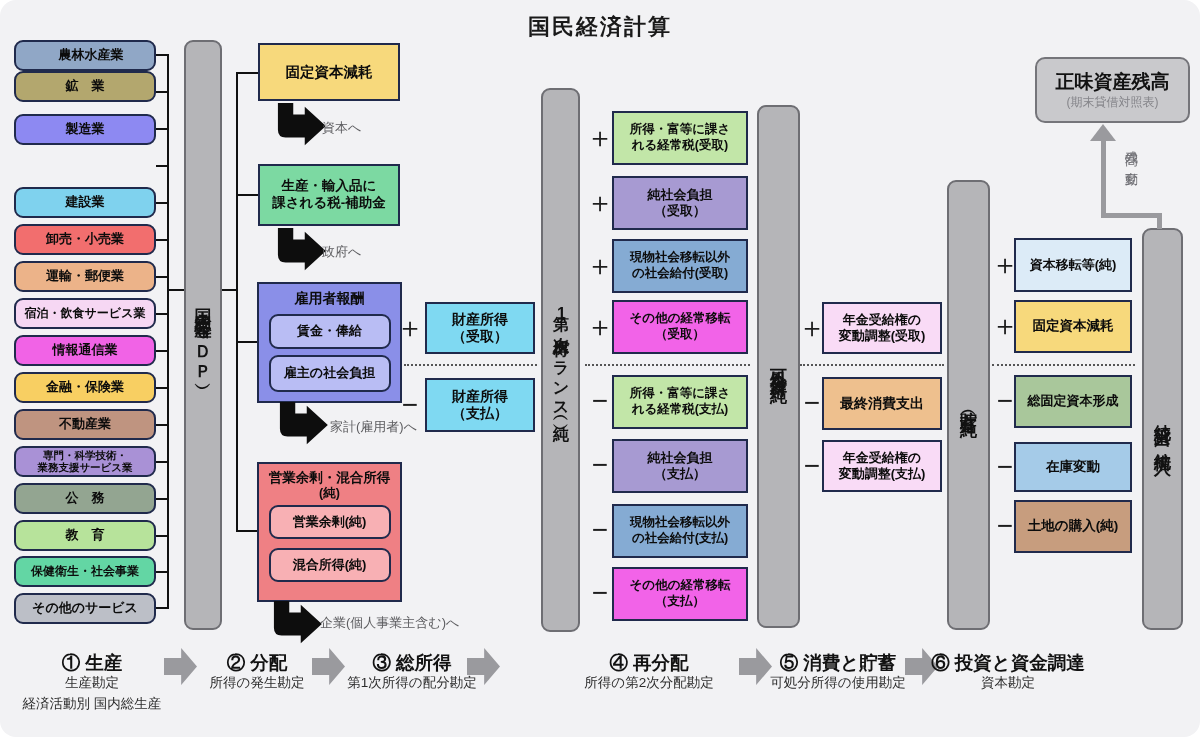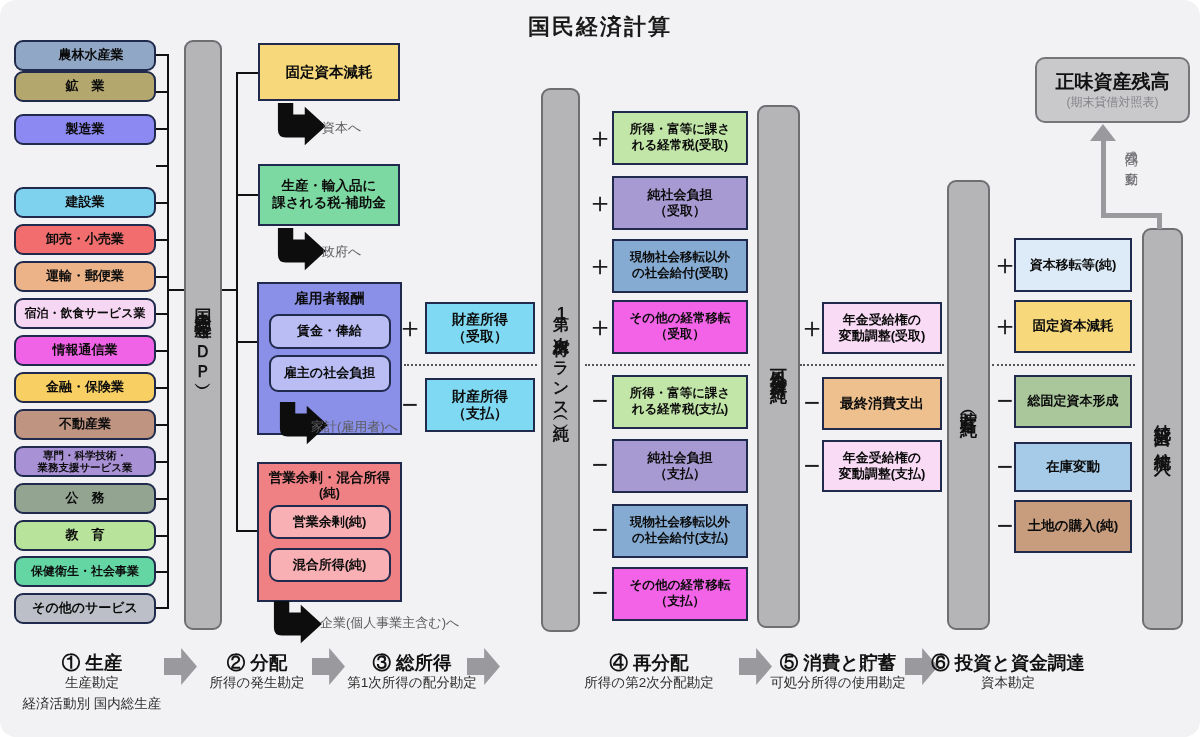--- a/index.html
+++ b/index.html
@@ -143,33 +143,33 @@
 
   <div class="box" style="left: 258px; top: 164px; width: 142px; height: 62px; font-size: 13.5px; background-color: rgb(124, 217, 162);">
     <span>生産・輸入品に</span>
     <span>課される税-補助金</span>
   </div>
   <svg class="larrow" style="left:270px;top:228px" viewBox="0 0 60 48">
       <path d="M8 0 H24 V12 H36 V4 L58 24 L36 44 V36 H16 Q8 36 8 28 Z" fill="#0d0d0d"></path>
     </svg>
   <div class="flowlabel" style="left:322px;top:243px">政府へ</div>
 
-  <div class="box gbox" style="left: 257px; top: 282px; width: 145px; height: 153px; justify-content: flex-start; background-color: rgb(138, 143, 232);">
+  <div class="box gbox" style="left: 257px; top: 282px; width: 145px; height: 121px; justify-content: flex-start; background-color: rgb(138, 143, 232);">
     <span class="gtitle">雇用者報酬</span>
     <div class="inbox" style="height: 35px; margin-top: 6px; background-color: rgb(185, 189, 244);">
         <span>賃金・俸給</span>
       </div>
     <div class="inbox" style="height: 37px; margin-top: 6px; background-color: rgb(185, 189, 244);">
         <span>雇主の社会負担</span>
       </div>
   </div>
   <svg class="larrow" style="left:272px;top:402px" viewBox="0 0 60 48">
       <path d="M8 0 H24 V12 H36 V4 L58 24 L36 44 V36 H16 Q8 36 8 28 Z" fill="#0d0d0d"></path>
     </svg>
-  <div class="flowlabel" style="left:311px;top:418px">家計(雇用者)へ</div>
+  <div class="flowlabel" style="left:330px;top:418px">家計(雇用者)へ</div>
 
   <div class="box gbox" style="left: 257px; top: 462px; width: 145px; height: 140px; justify-content: flex-start; background-color: rgb(239, 128, 132);">
     <span style="font-size:13.5px">営業余剰・混合所得</span>
     <span style="font-size:12.5px;line-height:1">(純)</span>
     <div class="inbox" style="height: 34px; margin-top: 6px; background-color: rgb(248, 176, 180);">
         <span>営業余剰(純)</span>
       </div>
     <div class="inbox" style="height: 34px; margin-top: 9px; background-color: rgb(248, 176, 180);">
         <span>混合所得(純)</span>
       </div>

